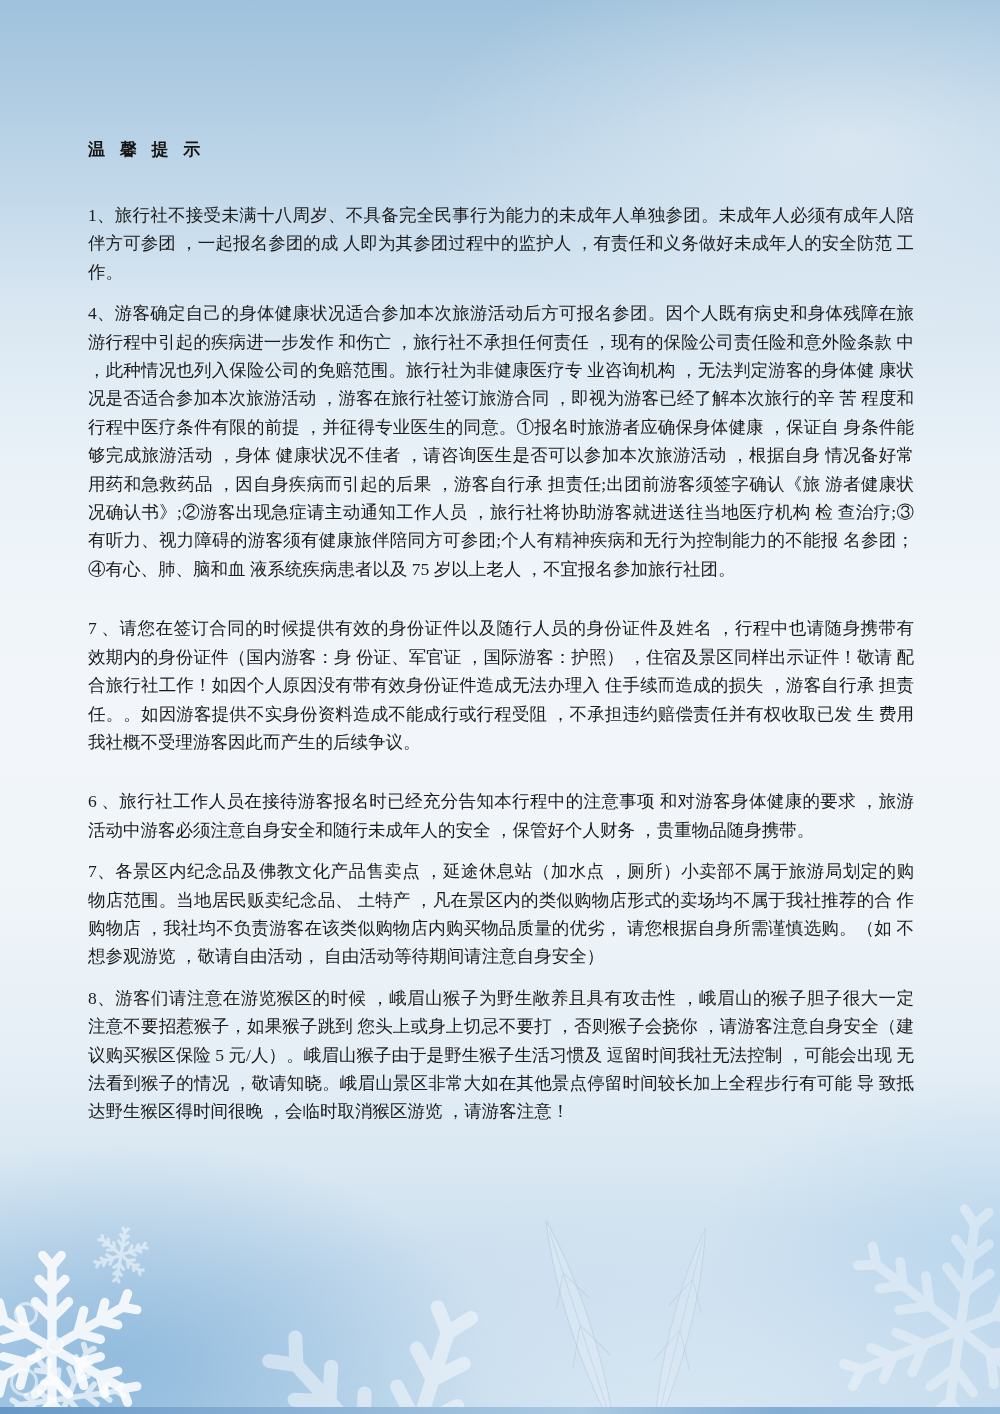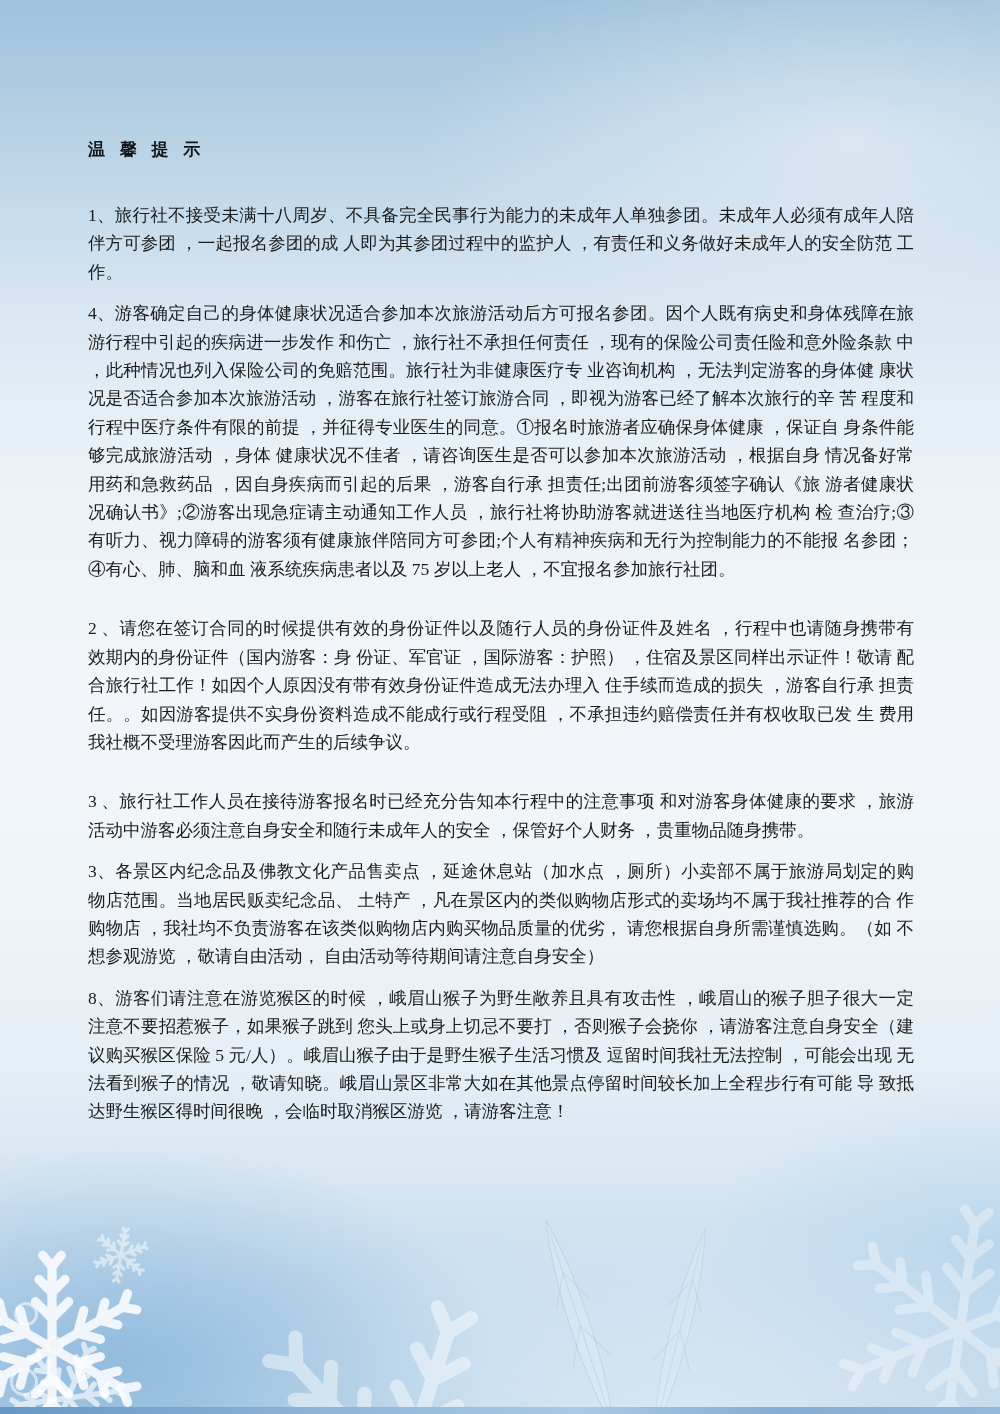--- a/index.html
+++ b/index.html
@@ -116,20 +116,20 @@
 
   <div class="ring" style="left:14px; top:1302px; width:18px; height:18px;"></div>
   <div class="ring" style="left:46px; top:1336px; width:12px; height:12px;"></div>
   <div class="ring" style="left:10px; top:1368px; width:22px; height:22px;"></div>
 
   <div class="content">
     <h1 class="doc-title">温 馨 提 示</h1>
 
     <p class="para">1、旅行社不接受未满十八周岁、不具备完全民事行为能力的未成年人单独参团。未成年人必须有成年人陪 伴方可参团 ，一起报名参团的成 人即为其参团过程中的监护人 ，有责任和义务做好未成年人的安全防范 工作。</p>
     <p class="para">4、游客确定自己的身体健康状况适合参加本次旅游活动后方可报名参团。因个人既有病史和身体残障在旅 游行程中引起的疾病进一步发作 和伤亡 ，旅行社不承担任何责任 ，现有的保险公司责任险和意外险条款 中 ，此种情况也列入保险公司的免赔范围。旅行社为非健康医疗专 业咨询机构 ，无法判定游客的身体健 康状况是否适合参加本次旅游活动 ，游客在旅行社签订旅游合同 ，即视为游客已经了解本次旅行的辛 苦 程度和行程中医疗条件有限的前提 ，并征得专业医生的同意。①报名时旅游者应确保身体健康 ，保证自 身条件能够完成旅游活动 ，身体 健康状况不佳者 ，请咨询医生是否可以参加本次旅游活动 ，根据自身 情况备好常用药和急救药品 ，因自身疾病而引起的后果 ，游客自行承 担责任;出团前游客须签字确认《旅 游者健康状况确认书》;②游客出现急症请主动通知工作人员 ，旅行社将协助游客就进送往当地医疗机构 检 查治疗;③有听力、视力障碍的游客须有健康旅伴陪同方可参团;个人有精神疾病和无行为控制能力的不能报 名参团；④有心、肺、脑和血 液系统疾病患者以及 75 岁以上老人 ，不宜报名参加旅行社团。</p>
-    <p class="para gap-before">2 、请您在签订合同的时候提供有效的身份证件以及随行人员的身份证件及姓名 ，行程中也请随身携带有 效期内的身份证件（国内游客：身 份证、军官证 ，国际游客：护照） ，住宿及景区同样出示证件！敬请 配合旅行社工作！如因个人原因没有带有效身份证件造成无法办理入 住手续而造成的损失 ，游客自行承 担责任。。如因游客提供不实身份资料造成不能成行或行程受阻 ，不承担违约赔偿责任并有权收取已发 生 费用我社概不受理游客因此而产生的后续争议。</p>
-    <p class="para gap-before">3 、旅行社工作人员在接待游客报名时已经充分告知本行程中的注意事项 和对游客身体健康的要求 ，旅游 活动中游客必须注意自身安全和随行未成年人的安全 ，保管好个人财务 ，贵重物品随身携带。</p>
-    <p class="para">3、各景区内纪念品及佛教文化产品售卖点 ，延途休息站（加水点 ，厕所）小卖部不属于旅游局划定的购 物店范围。当地居民贩卖纪念品、 土特产 ，凡在景区内的类似购物店形式的卖场均不属于我社推荐的合 作购物店 ，我社均不负责游客在该类似购物店内购买物品质量的优劣， 请您根据自身所需谨慎选购。（如 不想参观游览 ，敬请自由活动， 自由活动等待期间请注意自身安全）</p>
+    <p class="para gap-before">7 、请您在签订合同的时候提供有效的身份证件以及随行人员的身份证件及姓名 ，行程中也请随身携带有 效期内的身份证件（国内游客：身 份证、军官证 ，国际游客：护照） ，住宿及景区同样出示证件！敬请 配合旅行社工作！如因个人原因没有带有效身份证件造成无法办理入 住手续而造成的损失 ，游客自行承 担责任。。如因游客提供不实身份资料造成不能成行或行程受阻 ，不承担违约赔偿责任并有权收取已发 生 费用我社概不受理游客因此而产生的后续争议。</p>
+    <p class="para gap-before">6 、旅行社工作人员在接待游客报名时已经充分告知本行程中的注意事项 和对游客身体健康的要求 ，旅游 活动中游客必须注意自身安全和随行未成年人的安全 ，保管好个人财务 ，贵重物品随身携带。</p>
+    <p class="para">7、各景区内纪念品及佛教文化产品售卖点 ，延途休息站（加水点 ，厕所）小卖部不属于旅游局划定的购 物店范围。当地居民贩卖纪念品、 土特产 ，凡在景区内的类似购物店形式的卖场均不属于我社推荐的合 作购物店 ，我社均不负责游客在该类似购物店内购买物品质量的优劣， 请您根据自身所需谨慎选购。（如 不想参观游览 ，敬请自由活动， 自由活动等待期间请注意自身安全）</p>
     <p class="para">8、游客们请注意在游览猴区的时候 ，峨眉山猴子为野生敞养且具有攻击性 ，峨眉山的猴子胆子很大一定 注意不要招惹猴子，如果猴子跳到 您头上或身上切忌不要打 ，否则猴子会挠你 ，请游客注意自身安全（建 议购买猴区保险 5 元/人）。峨眉山猴子由于是野生猴子生活习惯及 逗留时间我社无法控制 ，可能会出现 无法看到猴子的情况 ，敬请知晓。峨眉山景区非常大如在其他景点停留时间较长加上全程步行有可能 导 致抵达野生猴区得时间很晚 ，会临时取消猴区游览 ，请游客注意！</p>
   </div>
 
   <div class="bottom-bar"></div>
 </div>
 
 </body></html>

